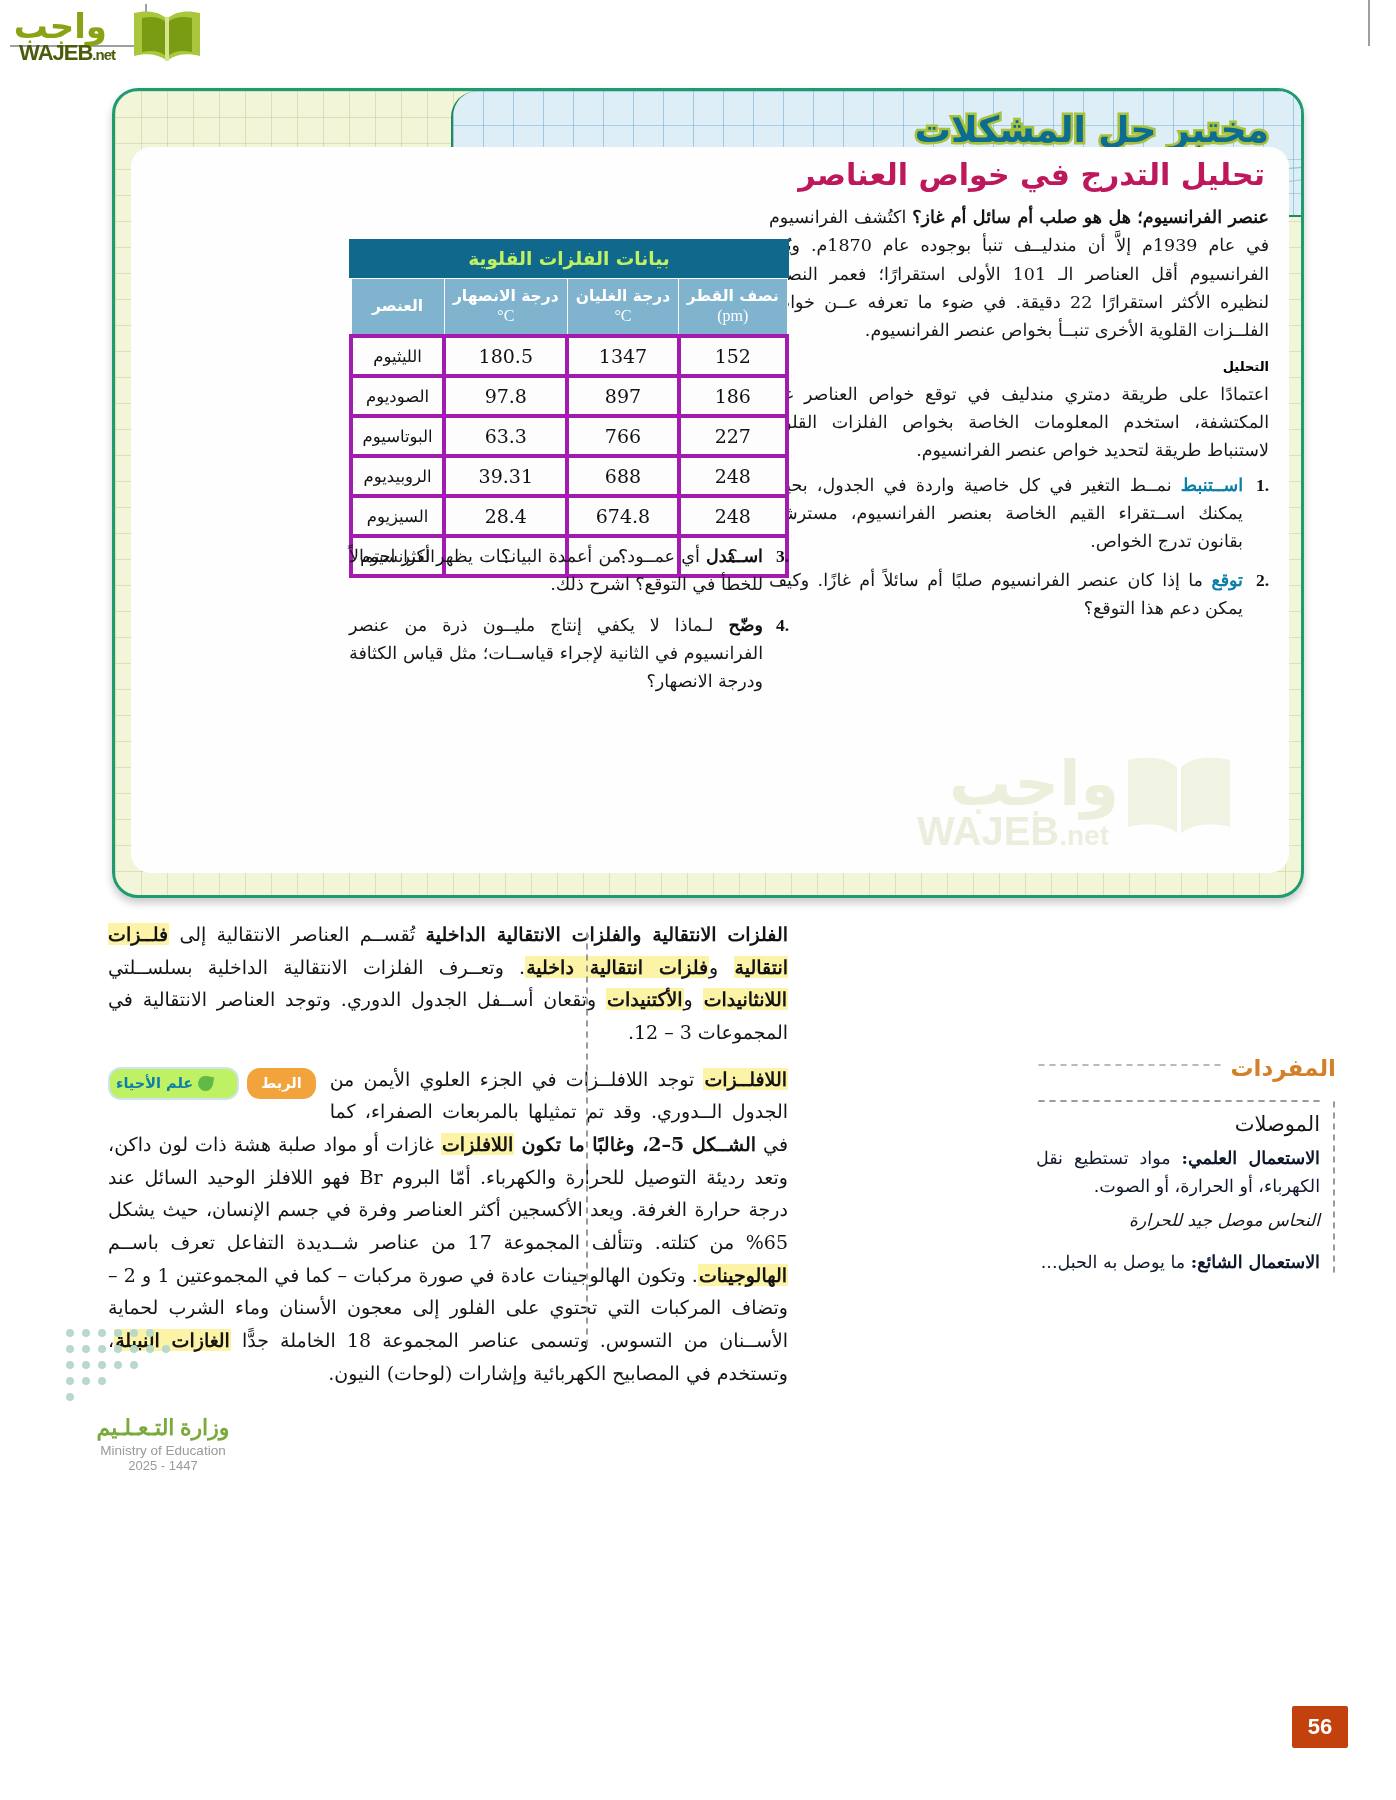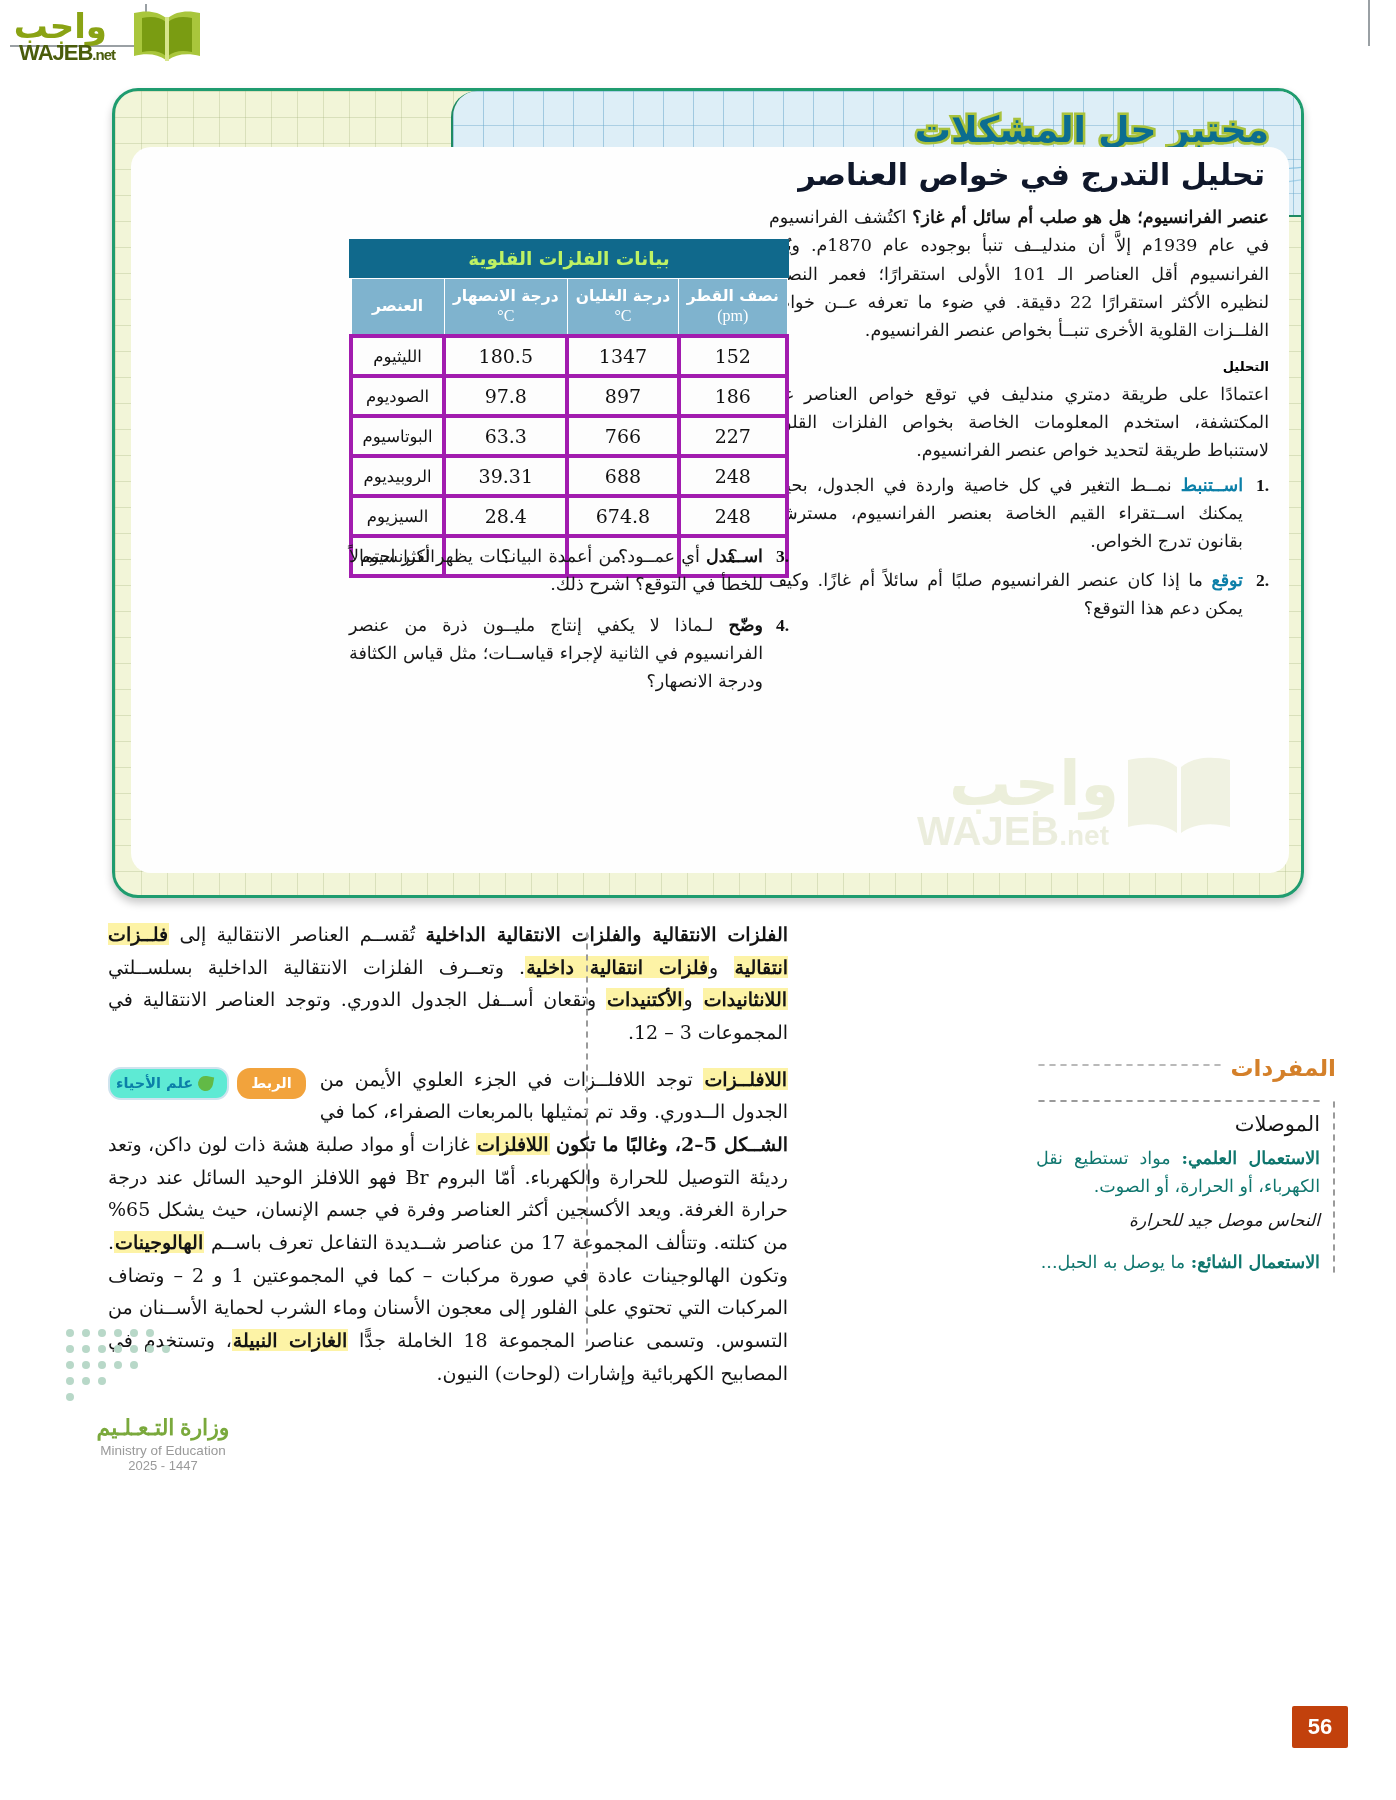--- a/index.html
+++ b/index.html
@@ -84,21 +84,21 @@
     -webkit-text-stroke:5px #a9c23c; paint-order:stroke fill;
     letter-spacing:0px; white-space:nowrap;
   }
   
   #activity .card {
     position:absolute; left:16px; top:56px; right:12px; bottom:22px;
     background:#fefefe; border-radius:20px;
   }
   #lab-subtitle {
     position:absolute; right:24px; top:10px;
-    font-size:30px; font-weight:bold; color:#0f172a;
+    font-size:30px; font-weight:bold; color:#be185d;
     white-space:nowrap;
   }
 
   
   .rcol { position:absolute; right:20px; top:56px; width:500px; }
   .rcol p {
     margin:0 0 6px 0; font-size:17.5px; line-height:1.62;
     text-align:justify; color:#161616;
     font-family:"DejaVu Serif","Liberation Serif",serif;
   }
@@ -192,23 +192,23 @@
   #body-col b { font-weight:bold; }
   .hl { background:#fdf3a6; padding:0 1px; font-weight:bold; }
 
   .badge-row { display:flex; gap:8px; align-items:center; float:left; margin:4px 14px 2px 0; }
   .badge-link {
     background:#f2a33c; color:#ffffff; font-weight:bold;
     font-family:"DejaVu Sans",sans-serif; font-size:14.5px;
     border-radius:13px; padding:3px 14px; white-space:nowrap;
   }
   .badge-bio {
-    background:#5eead4; color:#0b7fa8; font-weight:bold; border:2px solid #cfe3ee;
+    background:#bef264; color:#0b7fa8; font-weight:bold; border:2px solid #cfe3ee;
     font-family:"DejaVu Sans",sans-serif; font-size:14.5px;
-    border-radius:13px; padding:2px 14px 2px 6px; white-space:nowrap;
+    border-radius:13px; padding:2px 24px 2px 6px; white-space:nowrap;
     display:flex; align-items:center; gap:5px;
   }
   .badge-bio .leaf {
     width:15px; height:15px; border-radius:50% 0 50% 50%;
     background:#62ba46; display:inline-block; transform:rotate(10deg);
   }
   #vdiv {
     position:absolute; left:585px; top:930px; width:4px; height:420px;
     background-image:radial-gradient(#9a9a9a 42%, transparent 43%);
     background-size:4px 11px; background-repeat:repeat-y;
@@ -239,21 +239,21 @@
   }
   .voc-sub {
     font-size:16.5px; font-weight:bold; color:#8cb83f;
     font-family:"DejaVu Sans",sans-serif; margin-bottom:6px;
   }
   .voc-term {
     font-size:21px; color:#161616; margin-bottom:8px;
     font-family:"DejaVu Serif","Liberation Serif",serif;
   }
   .voc-def {
-    font-size:17.5px; line-height:1.62; color:#0f766e; margin-bottom:6px;
+    font-size:17.5px; line-height:1.62; color:#0f172a; margin-bottom:6px;
     text-align:justify;
     font-family:"DejaVu Serif","Liberation Serif",serif;
   }
   .voc-def b { font-weight:bold; }
   .voc-ex {
     font-size:17px; line-height:1.6; color:#161616; font-style:italic;
     margin-bottom:14px;
     font-family:"DejaVu Serif","Liberation Serif",serif;
   }
 

